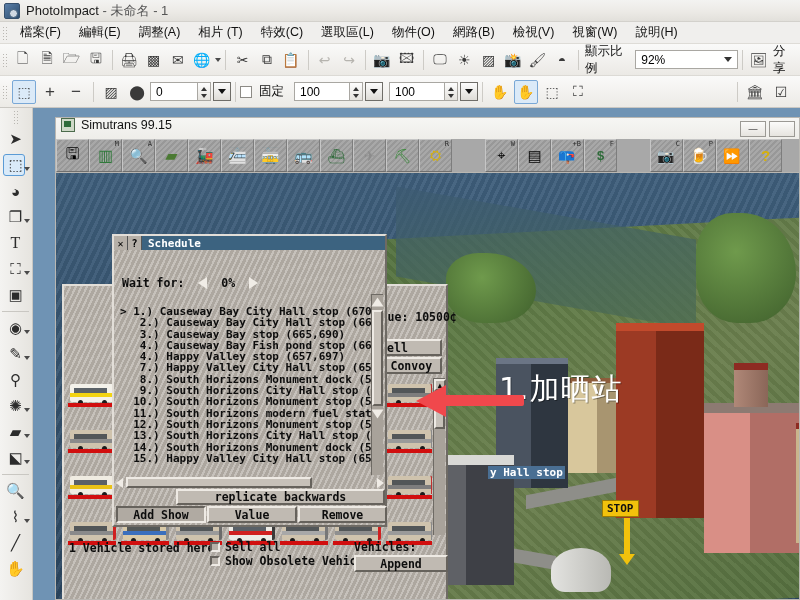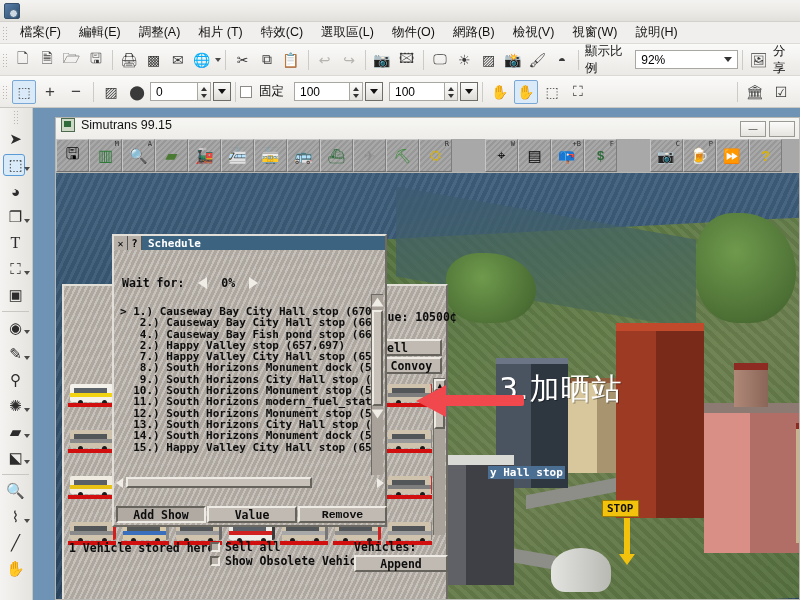--- a/index.html
+++ b/index.html
@@ -213,20 +213,23 @@
   .stoplabel{position:absolute; background:#4a6f93; color:#fff; font-weight:bold;
     font-family:"DejaVu Sans Mono",monospace; font-size:11px; padding:0 2px; white-space:nowrap;}
   .stopsign{position:absolute; background:#f2c20c; color:#111; font-weight:bold;
     font-family:"DejaVu Sans Mono",monospace; font-size:11px; padding:1px 4px; border:1px solid #9b7c05;}
 </style>
 </head>
 <body>
 
 <div id="pi-titlebar">
   <div class="app-icon"></div>
+  <div id="pi-title-text">
+    <span>PhotoImpact</span><span class="dim"> - 未命名 - 1</span>
+  </div>
 </div>
 
 <div id="pi-menubar">
   <div class="grip"></div>
   <div class="menu-item">檔案(F)</div>
   <div class="menu-item">編輯(E)</div>
   <div class="menu-item">調整(A)</div>
   <div class="menu-item">相片 (T)</div>
   <div class="menu-item">特效(C)</div>
   <div class="menu-item">選取區(L)</div>
@@ -499,21 +502,21 @@
       <div class="bldg" style="left:370px;top:282px;width:88px;height:130px;background:linear-gradient(to right,#5f6166 0 45%,#3e4046 45% 100%);border-top:10px solid #d9d9d6;"></div>
       <div class="bldg" style="left:740px;top:250px;width:58px;height:120px;background:linear-gradient(to right,#c9b48c 0 50%,#9b8766 50% 100%);border-top:6px solid #8d2b22;"></div>
       <div class="bldg" style="left:495px;top:375px;width:60px;height:44px;border-radius:50% 50% 14px 14px;background:linear-gradient(to right,#e3e3e0,#b9b9b4);"></div>
       <div class="bldg" style="left:678px;top:190px;width:34px;height:44px;background:linear-gradient(to right,#b08878,#8a6658);border-top:7px solid #8d2b22;"></div>
 
       <div class="stoplabel" style="left:432px;top:293px;">y Hall stop</div>
       <div class="stopsign" style="left:546px;top:327px;">STOP</div>
       <div style="position:absolute;left:568px;top:345px;width:6px;height:38px;background:#f2c20c;"></div>
       <div style="position:absolute;left:563px;top:381px;width:0;height:0;border-left:8px solid transparent;border-right:8px solid transparent;border-top:11px solid #f2c20c;"></div>
 
-      <div id="cjk-note" style="left:443px;top:196px;">3.加晒站</div>
+      <div id="cjk-note" style="left:443px;top:196px;">1.加晒站</div>
 
       <div class="sim-dlg" id="depot-win">
 
         <div class="sim-txt" style="position:absolute;left:282px;top:24px;">le Value: 10500¢</div>
 
         <div class="sim-btn" style="position:absolute;left:282px;top:53px;width:96px;height:17px;">Sell</div>
         <div class="sim-btn" style="position:absolute;left:282px;top:71px;width:96px;height:17px;">Copy Convoy</div>
         <div class="sim-btn" style="position:absolute;left:262px;top:53px;width:16px;height:17px;"></div>
         <div class="sim-btn" style="position:absolute;left:262px;top:71px;width:16px;height:17px;"></div>
 
@@ -781,22 +784,23 @@
           <div class="sim-txt">Wait for:</div>
           <div class="sim-arrow-l"></div>
           <div class="sim-txt">0%</div>
           <div class="sim-arrow-r"></div>
         </div>
 
         <div class="sim-field" style="position:absolute;left:3px;top:70px;width:257px;height:169px;overflow:hidden;background:transparent;border:none;">
           <div id="sched-list" style="padding-left:3px;">
               <div class="sim-txt" style="height: 11.3px; line-height: 11.3px; font-size: 11px; overflow: hidden;">&gt; 1.) Causeway Bay City Hall stop (670,683</div>
               <div class="sim-txt" style="height: 11.3px; line-height: 11.3px; font-size: 11px; overflow: hidden;">   2.) Causeway Bay City Hall stop (668,68</div>
+              <div class="sim-txt" style="height: 11.3px; line-height: 11.3px; font-size: 11px; overflow: hidden;">   3.) Causeway Bay stop (665,690)</div>
               <div class="sim-txt" style="height: 11.3px; line-height: 11.3px; font-size: 11px; overflow: hidden;">   4.) Causeway Bay Fish pond stop (666,6</div>
-              <div class="sim-txt" style="height: 11.3px; line-height: 11.3px; font-size: 11px; overflow: hidden;">   2.) Happy Valley stop (657,697)</div>
+              <div class="sim-txt" style="height: 11.3px; line-height: 11.3px; font-size: 11px; overflow: hidden;">   4.) Happy Valley stop (657,697)</div>
               <div class="sim-txt" style="height: 11.3px; line-height: 11.3px; font-size: 11px; overflow: hidden;">   7.) Happy Valley City Hall stop (656,695)</div>
               <div class="sim-txt" style="height: 11.3px; line-height: 11.3px; font-size: 11px; overflow: hidden;">   8.) South Horizons Monument dock (584,7</div>
               <div class="sim-txt" style="height: 11.3px; line-height: 11.3px; font-size: 11px; overflow: hidden;">   9.) South Horizons City Hall stop (576,77</div>
               <div class="sim-txt" style="height: 11.3px; line-height: 11.3px; font-size: 11px; overflow: hidden;">  10.) South Horizons Monument stop (574,</div>
               <div class="sim-txt" style="height: 11.3px; line-height: 11.3px; font-size: 11px; overflow: hidden;">  11.) South Horizons modern_fuel_station</div>
               <div class="sim-txt" style="height: 11.3px; line-height: 11.3px; font-size: 11px; overflow: hidden;">  12.) South Horizons Monument stop (574,</div>
               <div class="sim-txt" style="height: 11.3px; line-height: 11.3px; font-size: 11px; overflow: hidden;">  13.) South Horizons City Hall stop (576,7</div>
               <div class="sim-txt" style="height: 11.3px; line-height: 11.3px; font-size: 11px; overflow: hidden;">  14.) South Horizons Monument dock (584</div>
               <div class="sim-txt" style="height: 11.3px; line-height: 11.3px; font-size: 11px; overflow: hidden;">  15.) Happy Valley City Hall stop (656,695</div>
             </div>
@@ -808,24 +812,25 @@
           <div class="sim-arrow-r" style="transform:rotate(90deg);margin:1px auto;"></div>
         </div>
 
         <div style="position:absolute;left:2px;bottom:36px;width:268px;height:13px;display:flex;align-items:center;">
           <div class="sim-arrow-l" style="border-right-width:7px;border-top-width:5px;border-bottom-width:5px;"></div>
           <div class="sim-thumb" style="flex:0 0 186px;height:11px;margin:0 3px;"></div>
           <div style="flex:1"></div>
           <div class="sim-arrow-r" style="border-left-width:7px;border-top-width:5px;border-bottom-width:5px;"></div>
         </div>
 
+        <div class="sim-btn" style="position:absolute;left:62px;bottom:20px;width:209px;height:16px;">replicate backwards</div>
 
         <div class="sim-btn pressed" style="position:absolute;left:2px;bottom:2px;width:90px;height:17px;">Add Show</div>
         <div class="sim-btn" style="position:absolute;left:93px;bottom:2px;width:90px;height:17px;">Value</div>
-        <div class="sim-btn" style="position:absolute;left:184px;bottom:2px;width:89px;height:17px;font-family:Liberation Mono, monospace;">Remove</div>
+        <div class="sim-btn" style="position:absolute;left:184px;bottom:2px;width:89px;height:17px;">Remove</div>
       </div>
 
       <div id="red-arrow">
         <div class="head"></div>
         <div class="shaft"></div>
       </div>
 
     </div>
   </div>
 </div>

